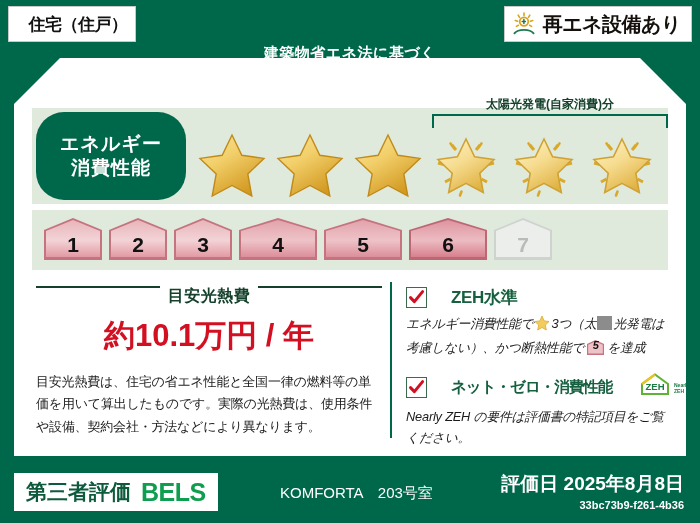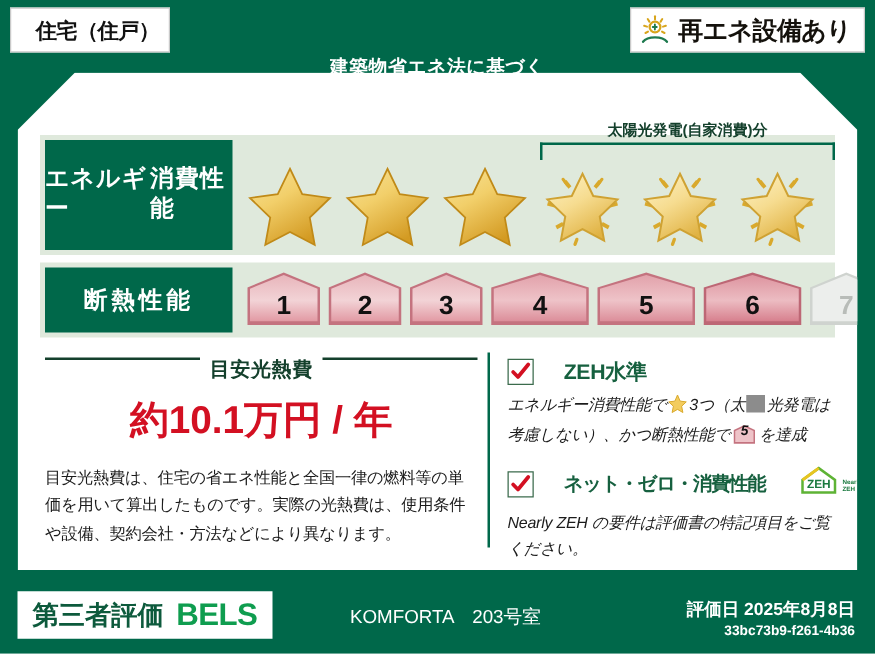--- a/index.html
+++ b/index.html
@@ -121,26 +121,27 @@
     display: flex;
     align-items: stretch;
     background: #dfe9dc;
     margin-bottom: 6px;
   }
   .perf-key {
     flex: 0 0 150px;
     background: #00684a;
     color: #ffffff;
     display: flex;
-    flex-direction: row;
+    flex-direction: column;
     align-items: center;
     justify-content: center;
     font-weight: bold;
     letter-spacing: 1px;
     margin: 4px 0 4px 4px;
+    border-radius: 28px;
   }
   .perf-key.energy {
     font-size: 19px;
     line-height: 1.28;
   }
   .perf-key.insul {
     font-size: 19px;
     letter-spacing: 3px;
   }
   .perf-val {
@@ -394,21 +395,21 @@
     margin-left: 48px;
   }
   .footer-right {
     position: absolute;
     right: 16px;
     bottom: 12px;
     text-align: right;
     z-index: 6;
   }
   .footer-date {
-    font-size: 14px;
+    font-size: 19px;
     font-weight: bold;
     color: #ffffff;
     letter-spacing: 0px;
     margin-left: 40px;
   }
   .footer-id {
     margin-top: 2px;
     font-size: 11px;
     font-weight: bold;
     color: #ffffff;
@@ -579,21 +580,20 @@
                     </g>
                     <polygon points="36,9 44.6,26.8 64,29.5 49.8,43.2 53.3,62.5 36,53.3 18.7,62.5 22.2,43.2 8,29.5 27.4,26.8" fill="url(#gsolar6)" stroke="#cfa233" stroke-width="1.6"></polygon>
                   </svg>
                 </span>
               </div>
             </div>
           </div>
         </div>
 
         <div class="perf-row row-insul">
-          <div class="perf-key insul">断熱性能</div>
           <div class="perf-val">
             <div class="house-row">
 
               <span class="house on">
                 <svg width="62" height="46" viewBox="0 0 62 46">
                   <defs>
                     <linearGradient id="hp1" x1="0" y1="0" x2="0" y2="1">
                       <stop offset="0%" stop-color="#e8b5bb"></stop>
                       <stop offset="55%" stop-color="#f2d3d6"></stop>
                       <stop offset="100%" stop-color="#e29aa4"></stop>

